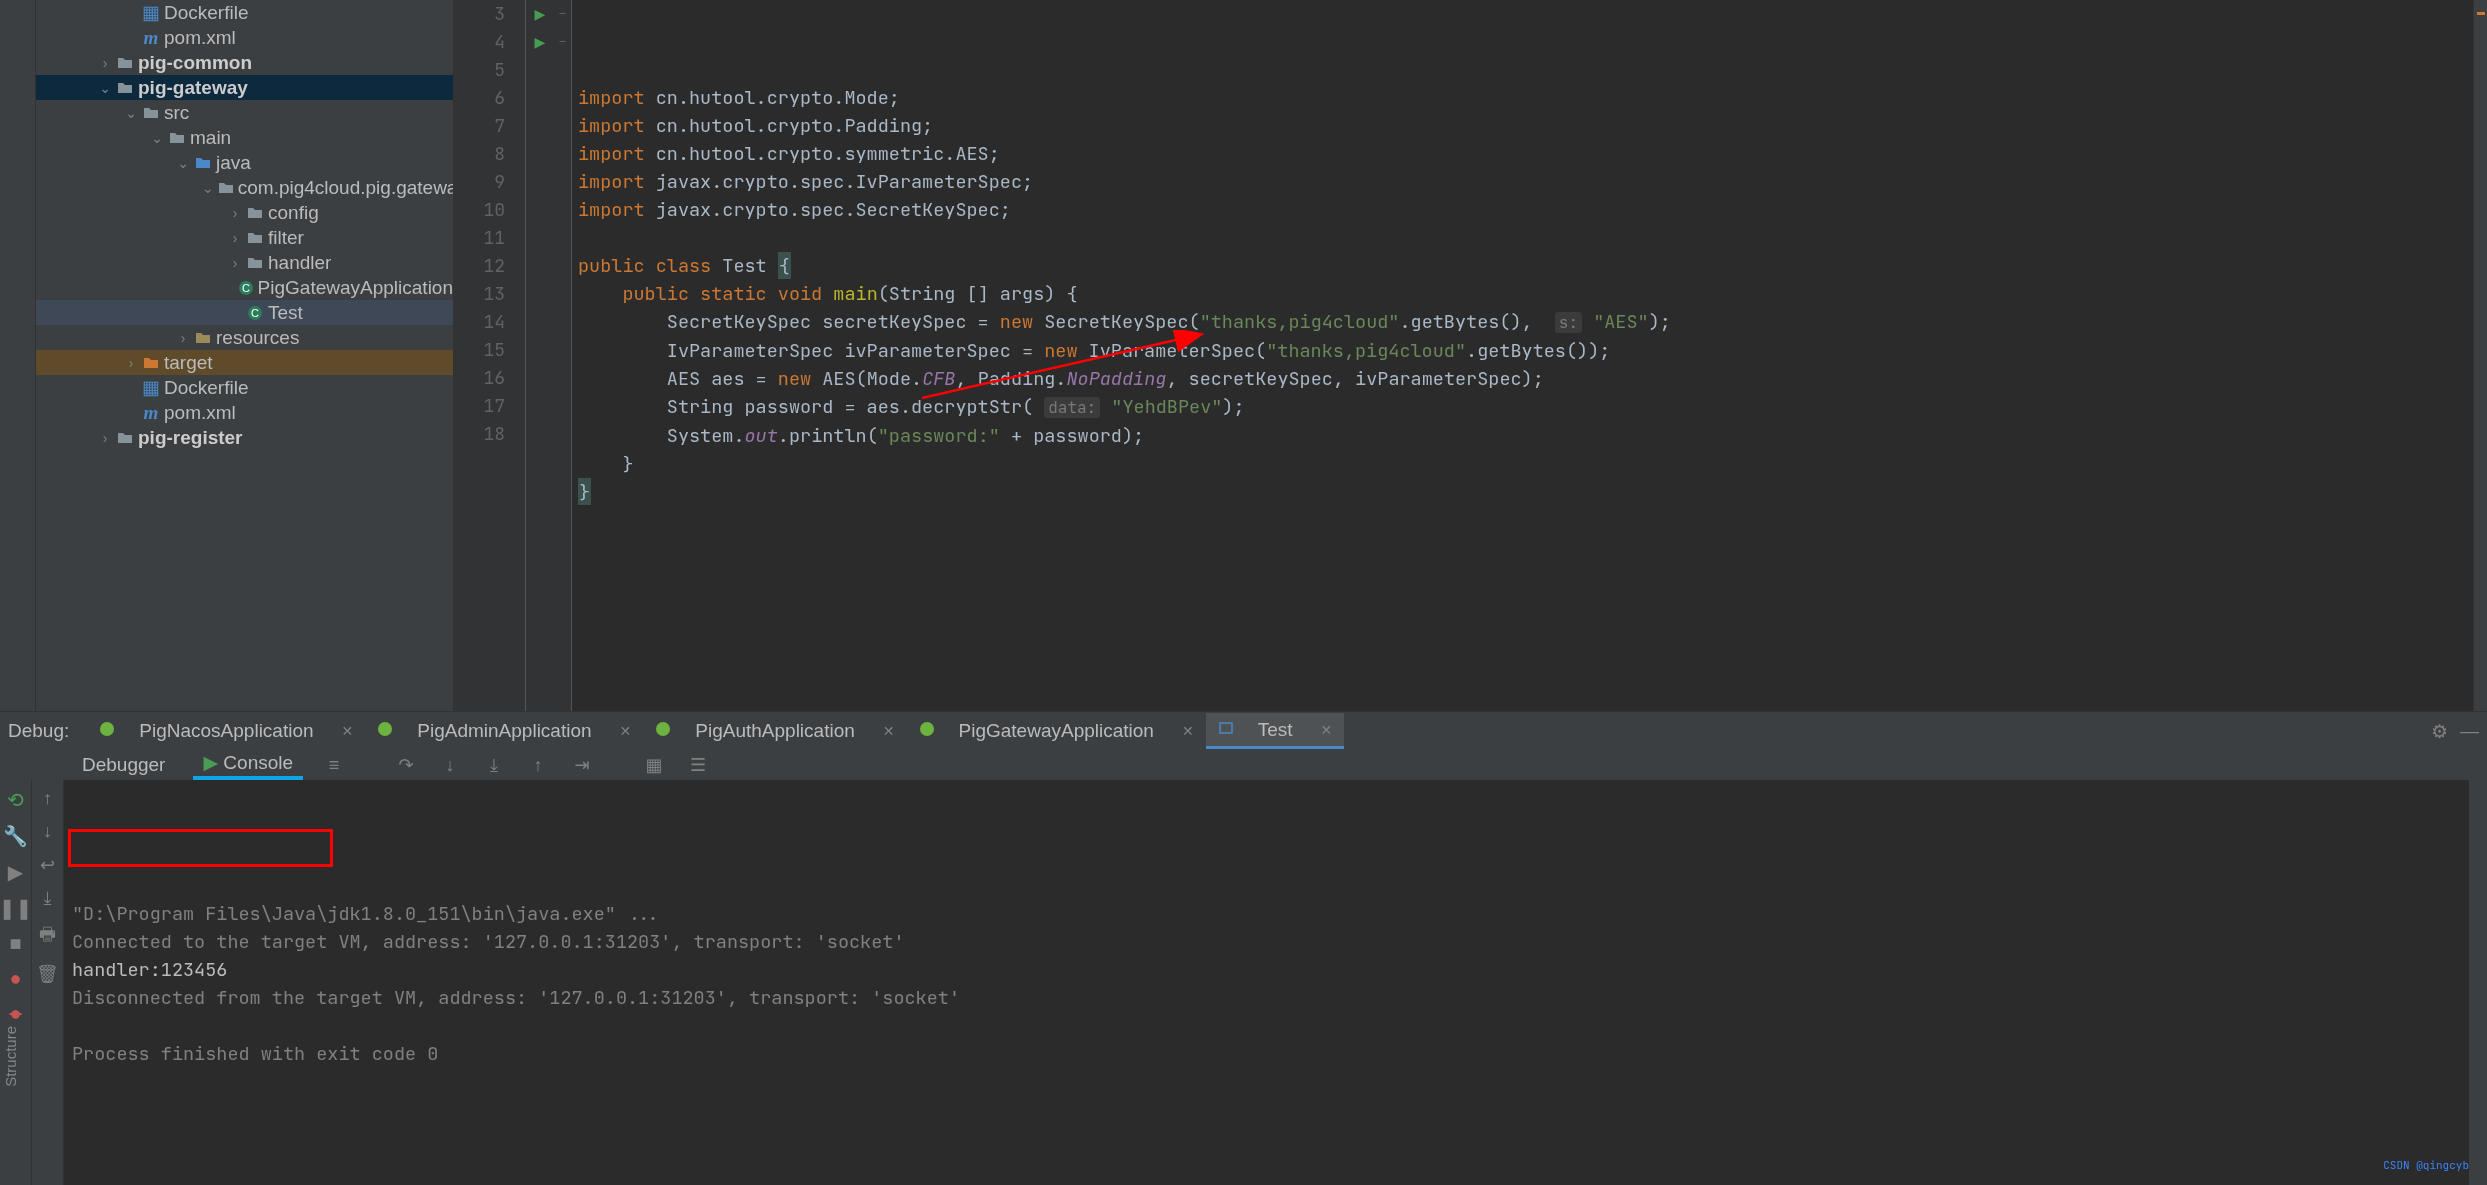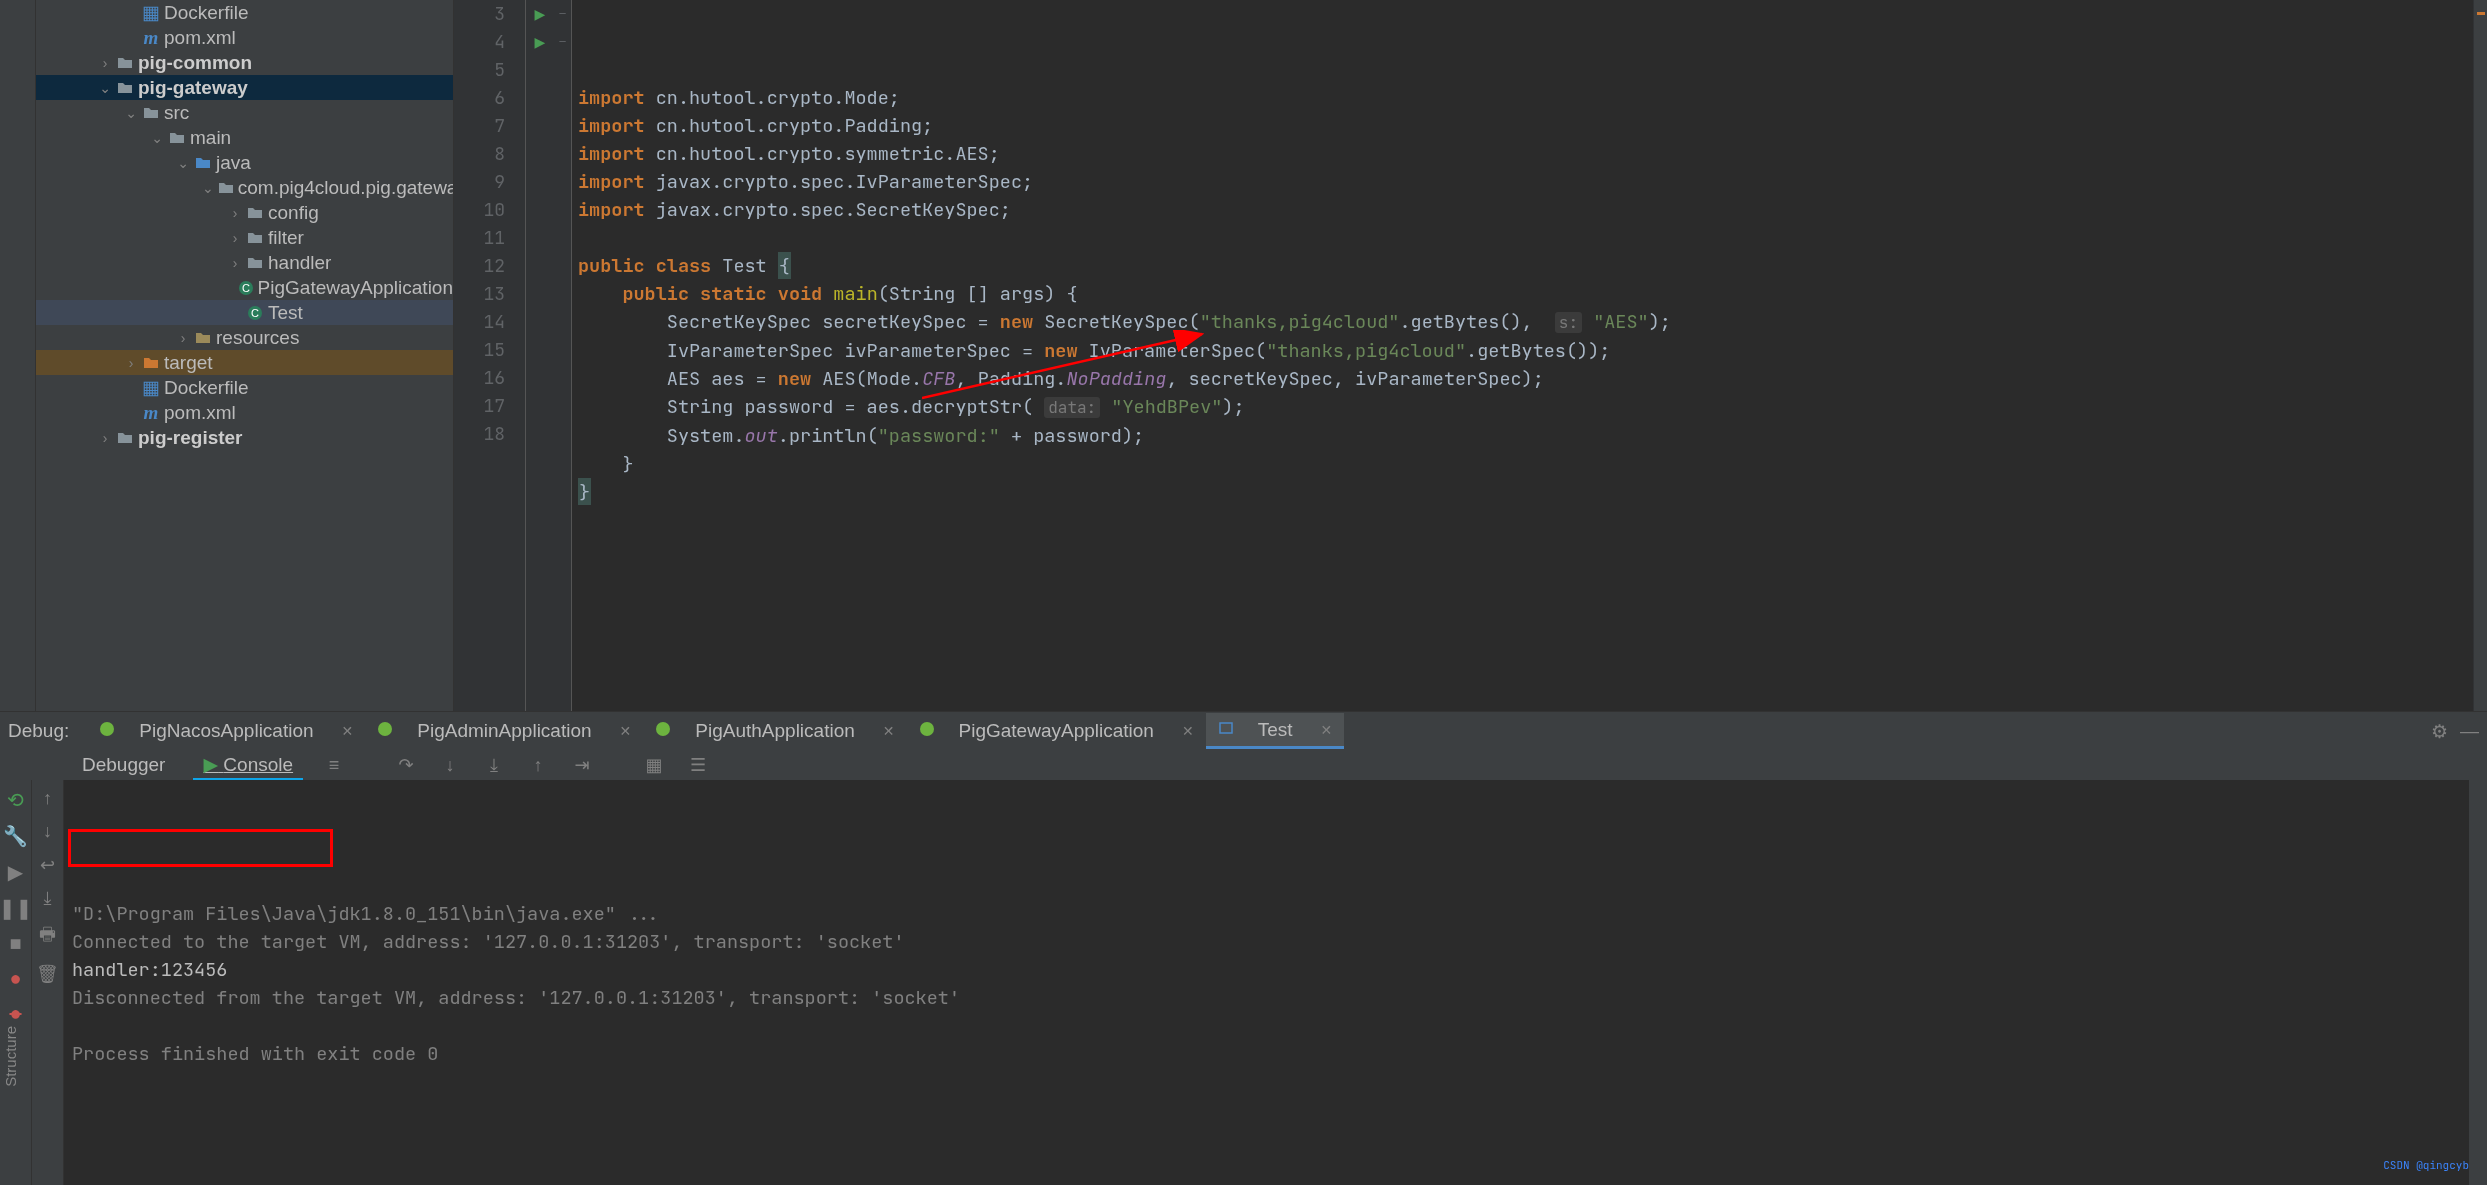--- a/index.html
+++ b/index.html
@@ -66,21 +66,21 @@
 .fold-gut { width: 18px; background: #313335; border-right: 1px solid #555; color: #606366; line-height: 28px; font-size: 13px; text-align:center;}
 .code {
   flex: 1;
   font-family: "JetBrains Mono", Consolas, monospace;
   font-size: 18.5px;
   line-height: 28px;
   padding-left: 6px;
   white-space: pre;
   position: relative;
 }
-.kw { color: #cc7832; font-weight: bold; }
+.kw { color: #cc7832; }
 .str { color: #6a8759; }
 .fld { color: #9876aa; font-style: italic; }
 .ann { color: #bbb529; }
 .hint { background: #3b3b3b; color: #787878; border-radius: 3px; padding: 0 4px; font-size: 16px; }
 .caret-brace { background: #3b514d; border: 1px solid #3b514d; }
 .stripe { width: 14px; background: #3c3f41; border-left: 1px solid #313335; }
 .stripe .mark { width: 8px; height: 3px; background: #cc7832; margin: 12px auto; }
 .arrow {
   position: absolute;
   left: 350px;
@@ -117,21 +117,21 @@
   align-items: center;
   gap: 18px;
   padding-left: 72px;
   color: #808080;
 }
 .console-toolbar .pill {
   padding: 2px 10px;
   color: #bbbbbb;
   cursor: pointer;
 }
-.console-toolbar .pill.active { border-bottom: 2px solid #0ea5e9; text-decoration: underline; }
+.console-toolbar .pill.active { border-bottom: 6px solid #0ea5e9; }
 .tb-icon { width: 26px; text-align: center; color: #808080; font-size: 18px; cursor: pointer; }
 
 .console-body { flex: 1; display: flex; }
 .left-tool-col {
   width: 32px;
   background: #3c3f41;
   border-right: 1px solid #323232;
   display: flex; flex-direction: column; align-items: center; gap: 12px;
   padding-top: 8px;
 }

